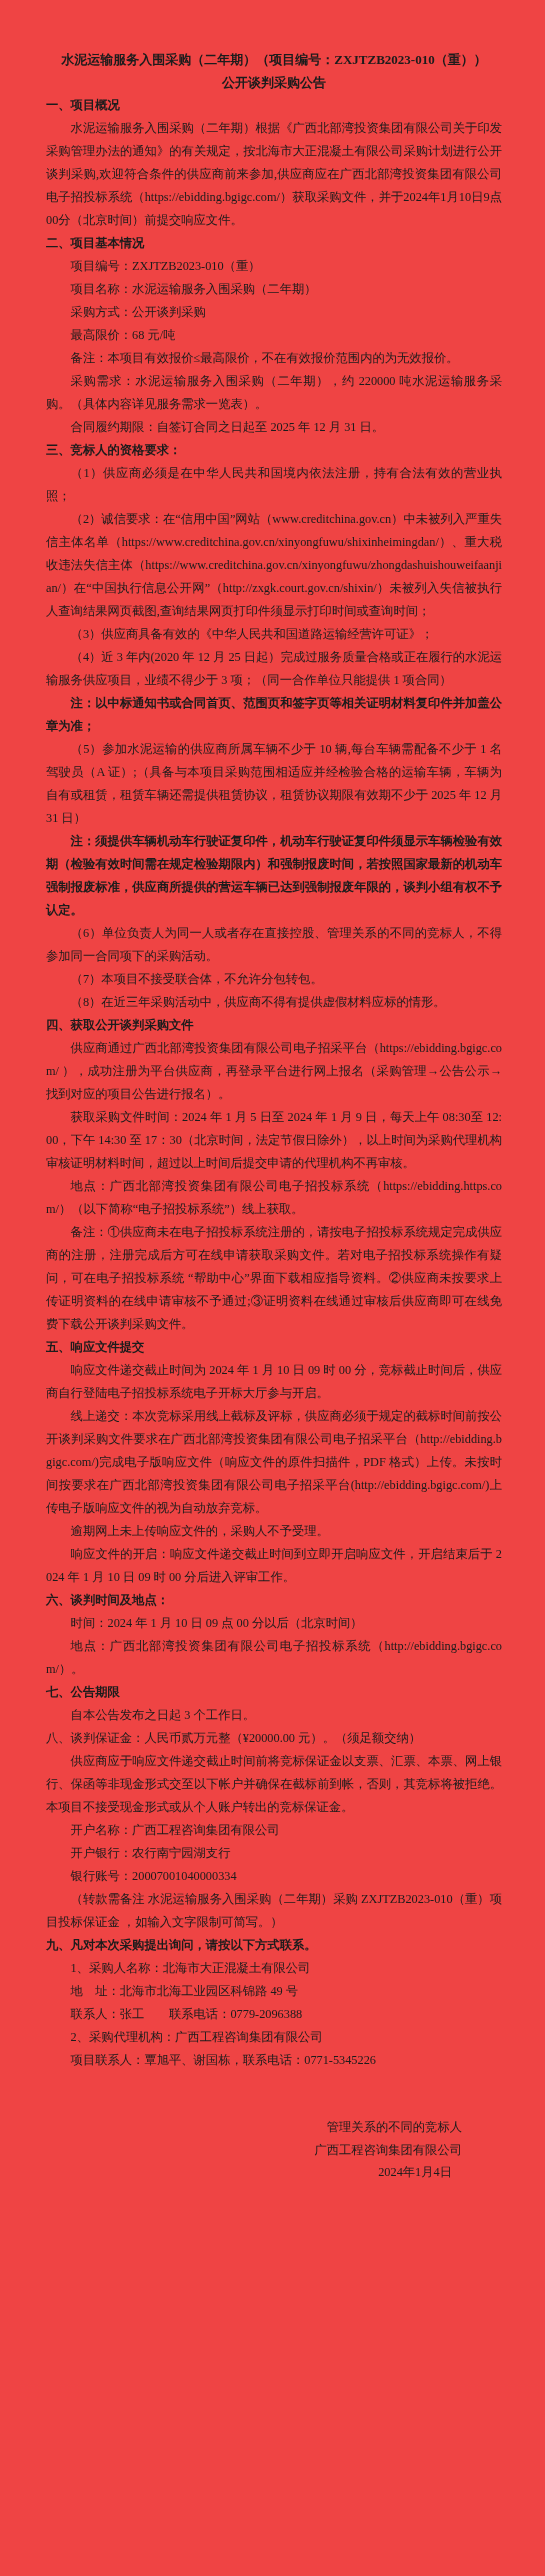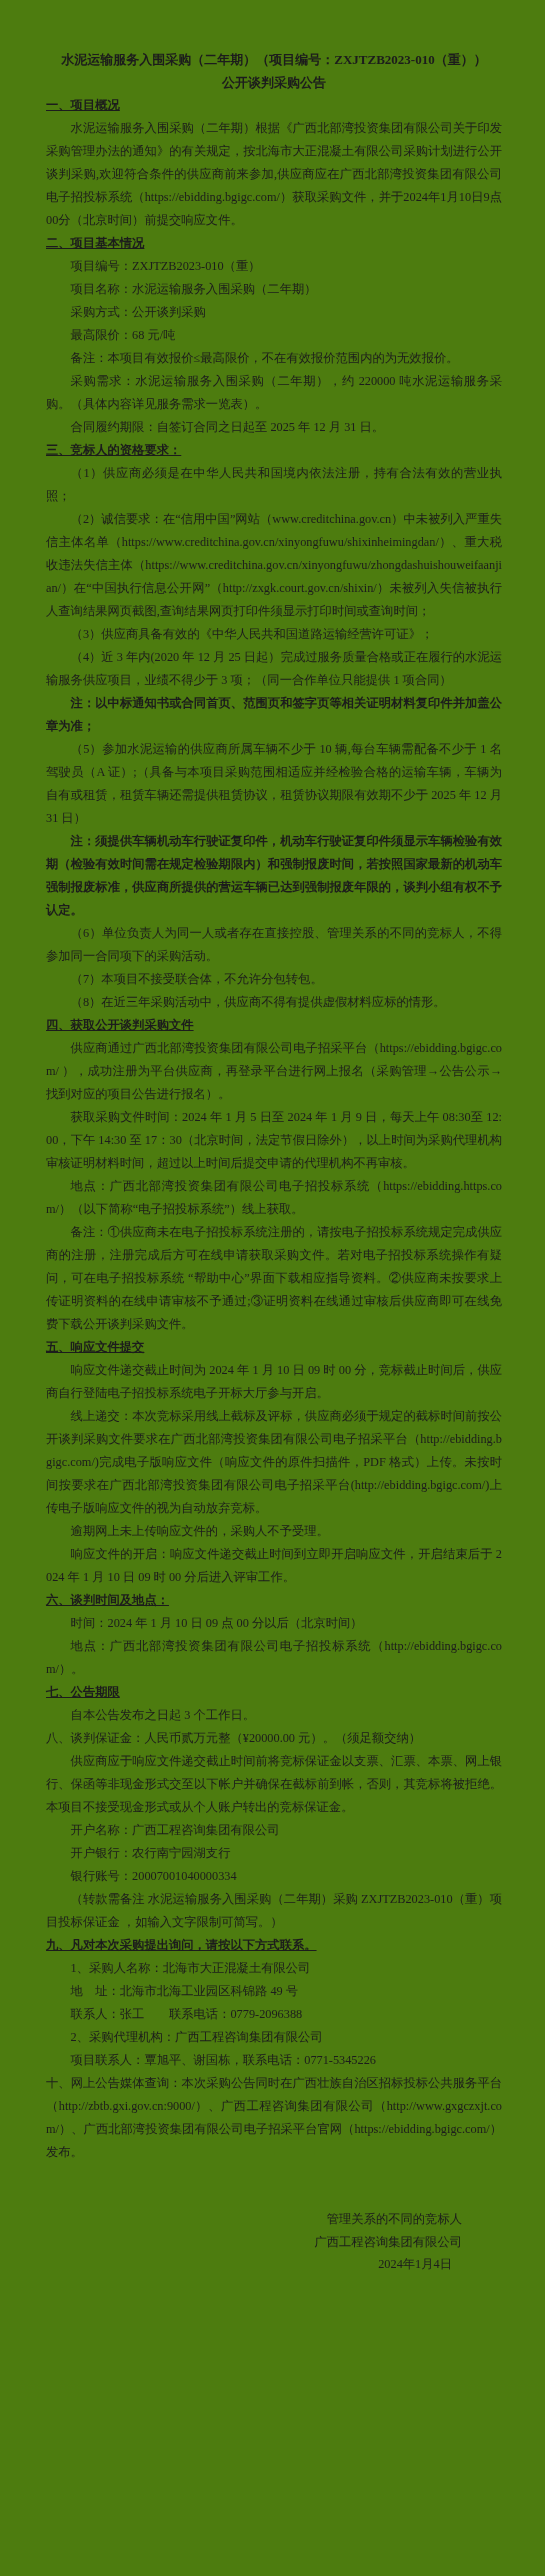--- a/index.html
+++ b/index.html
@@ -9,21 +9,21 @@
   }
   body {
     width: 545px;
     font-family: "Liberation Serif", "DejaVu Serif", serif;
     color: #1c1c1c;
   }
   .page {
     box-sizing: border-box;
     width: 545px;
     min-height: 2576px;
-    background: #4d7c0f;
+    background: #ef4444;
     padding: 49px 43px 41px 46px;
   }
   .doc-title {
     text-align: center;
     font-weight: 700;
     font-size: 13px;
     line-height: 22.5px;
     margin: 0;
   }
   .content {
@@ -33,21 +33,20 @@
     margin: 0;
     font-size: 12.3px;
     line-height: 23px;
     text-align: justify;
     word-break: break-all;
   }
   .blk.heading {
     font-weight: 700;
     text-indent: 0;
     word-break: normal;
-    text-decoration: underline;
   }
   .blk.para {
     text-indent: 2em;
     font-weight: 400;
   }
   .blk.note {
     text-indent: 2em;
     font-weight: 700;
   }
   .blk.inline-heading {
@@ -123,21 +122,20 @@
       <p class="blk para">开户名称：广西工程咨询集团有限公司</p>
       <p class="blk para">开户银行：农行南宁园湖支行</p>
       <p class="blk para">银行账号：20007001040000334</p>
       <p class="blk para">（转款需备注 水泥运输服务入围采购（二年期）采购 ZXJTZB2023-010（重）项目投标保证金 ，如输入文字限制可简写。）</p>
       <p class="blk heading">九、凡对本次采购提出询问，请按以下方式联系。</p>
       <p class="blk para">1、采购人名称：北海市大正混凝土有限公司</p>
       <p class="blk para">地　址：北海市北海工业园区科锦路 49 号</p>
       <p class="blk para">联系人：张工　　联系电话：0779-2096388</p>
       <p class="blk para">2、采购代理机构：广西工程咨询集团有限公司</p>
       <p class="blk para">项目联系人：覃旭平、谢国栋，联系电话：0771-5345226</p>
-      <p class="blk inline-heading"><span class="pre">十、网上公告媒体查询：</span><span class="rest">本次采购公告同时在广西壮族自治区招标投标公共服务平台（http://zbtb.gxi.gov.cn:9000/）、广西工程咨询集团有限公司（http://www.gxgczxjt.com/）、广西北部湾投资集团有限公司电子招采平台官网（https://ebidding.bgigc.com/）发布。</span></p>
     </div>
 
   <div class="signature">
     <div class="sig-line">管理关系的不同的竞标人</div>
     <div class="sig-line">广西工程咨询集团有限公司</div>
     <div class="sig-line sig-date">2024年1月4日</div>
   </div>
 </div>
 
 

